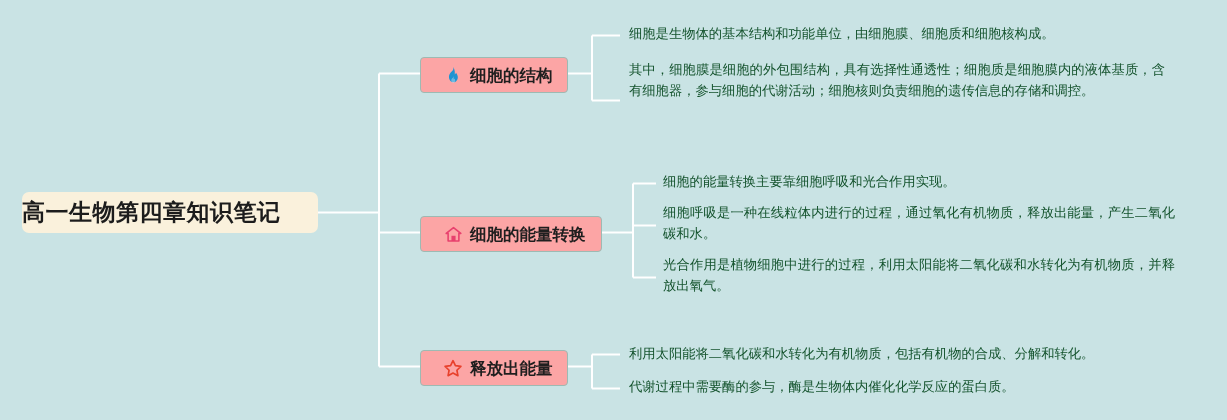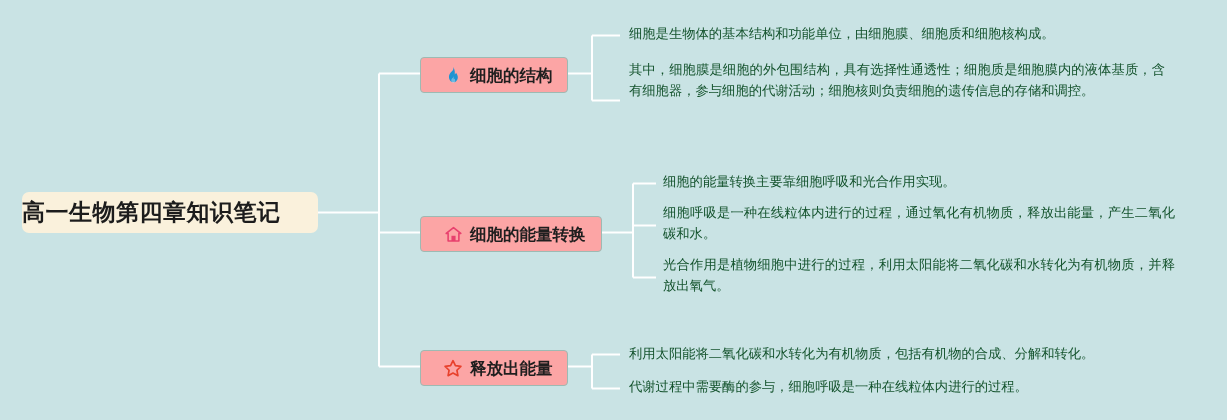--- a/index.html
+++ b/index.html
@@ -179,15 +179,15 @@
   </div>
 
   <div class="leaf" id="leaf-0-0">细胞是生物体的基本结构和功能单位，由细胞膜、细胞质和细胞核构成。</div>
   <div class="leaf" id="leaf-1-0">细胞的能量转换主要靠细胞呼吸和光合作用实现。</div>
 
   <div class="leaf" id="leaf-0-1">其中，细胞膜是细胞的外包围结构，具有选择性通透性；细胞质是细胞膜内的液体基质，含有细胞器，参与细胞的代谢活动；细胞核则负责细胞的遗传信息的存储和调控。</div>
   <div class="leaf" id="leaf-1-2">光合作用是植物细胞中进行的过程，利用太阳能将二氧化碳和水转化为有机物质，并释放出氧气。</div>
   <div class="leaf" id="leaf-1-1">细胞呼吸是一种在线粒体内进行的过程，通过氧化有机物质，释放出能量，产生二氧化碳和水。</div>
 
   <div class="leaf" id="leaf-2-0">利用太阳能将二氧化碳和水转化为有机物质，包括有机物的合成、分解和转化。</div>
-  <div class="leaf" id="leaf-2-1">代谢过程中需要酶的参与，细胞呼吸是一种在线粒体内进行的过程。</div>
+  <div class="leaf" id="leaf-2-1">代谢过程中需要酶的参与，酶是生物体内催化化学反应的蛋白质。</div>
 
 </div>
 
 </body></html>

